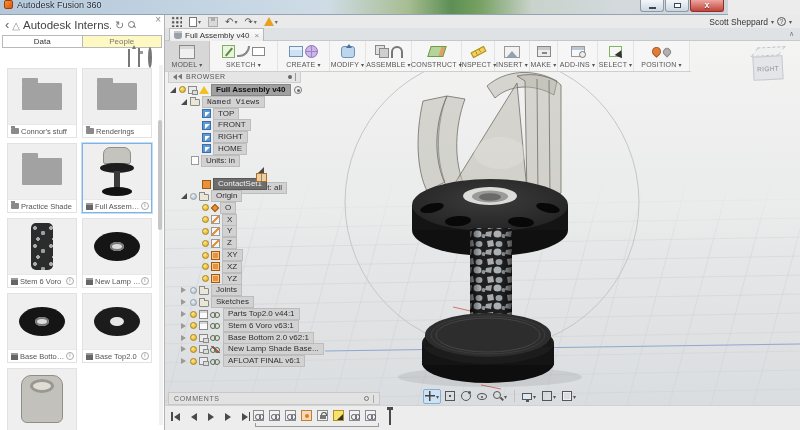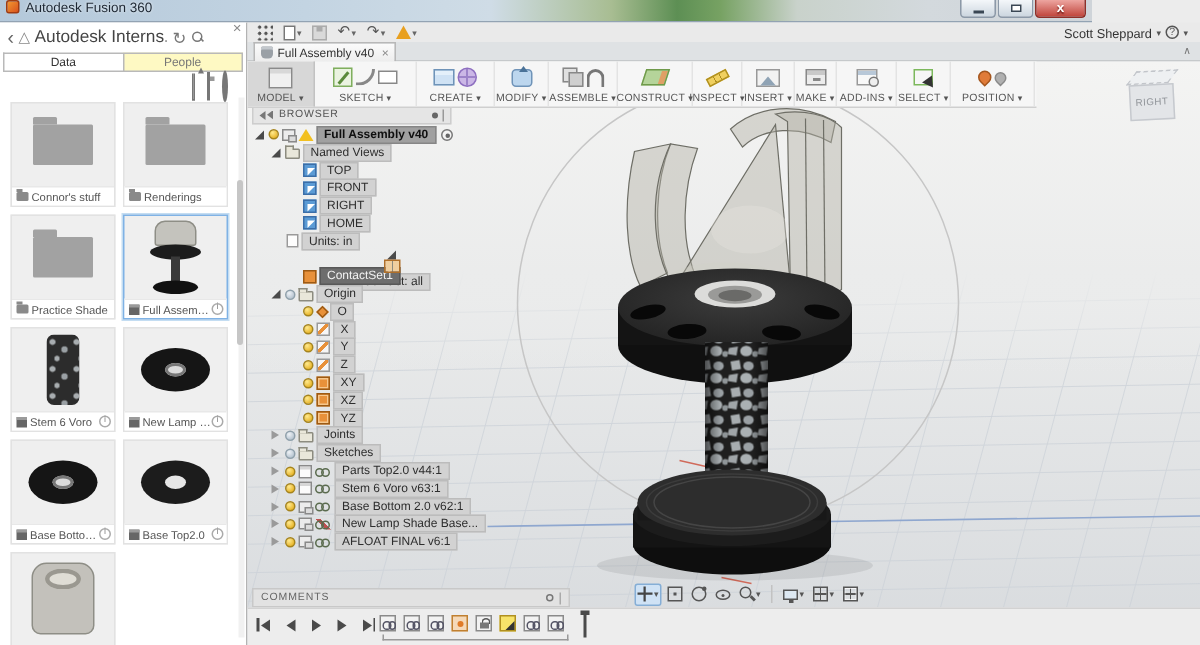--- a/index.html
+++ b/index.html
@@ -539,21 +539,21 @@
       </div>
       <div class="tree" id="tree">
           <div class="trow" style="padding-left: 2px;">
             <span class="ic expand-open-icon"></span>
             <span class="ic bulb-icon"></span>
             <span class="ic component-icon"></span>
             <span class="ic warning-icon"></span>
             <span class="chip root">Full Assembly v40</span>
             <span class="ic activate-radio-icon"></span>
           </div>
-          <div class="trow" style="padding-left: 13px;">
+          <div class="trow" style="padding-left: 13px; font-family: Liberation Mono, monospace;">
             <span class="ic expand-open-icon"></span>
             <span class="ic folder-icon"></span>
             <span class="chip">Named Views</span>
           </div>
           <div class="trow" style="padding-left: 34px;">
             <span class="ic named-view-icon"></span>
             <span class="chip">TOP</span>
           </div>
           <div class="trow" style="padding-left: 34px;">
             <span class="ic named-view-icon"></span>

